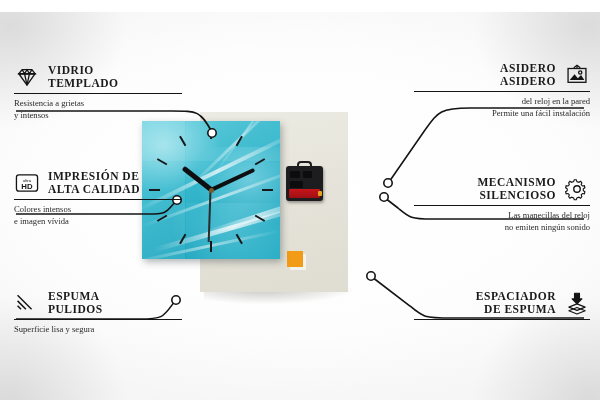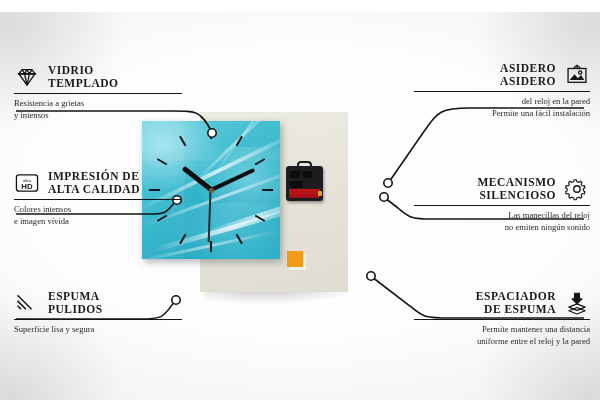--- a/index.html
+++ b/index.html
@@ -329,18 +329,14 @@
         <svg viewBox="0 0 32 28">
             <g fill="none" stroke="currentColor" stroke-width="1.5" stroke-linejoin="round">
           <path d="M13 2 h6 v7 h3 l-6 6 -6-6 h3 z" fill="currentColor" stroke="currentColor"></path>
           <path d="M16 15 l10 4 -10 4 -10-4 z"></path>
           <path d="M16 19.5 l10 4 -10 4 -10-4 z"></path>
         </g>
           </svg>
       </span>
     </div>
     <div class="rule"></div>
-    <div class="desc">
-      <div>Permite mantener una distancia</div>
-      <div>uniforme entre el reloj y la pared</div>
-    </div>
   </div>
 </div>
 
 </body></html>

